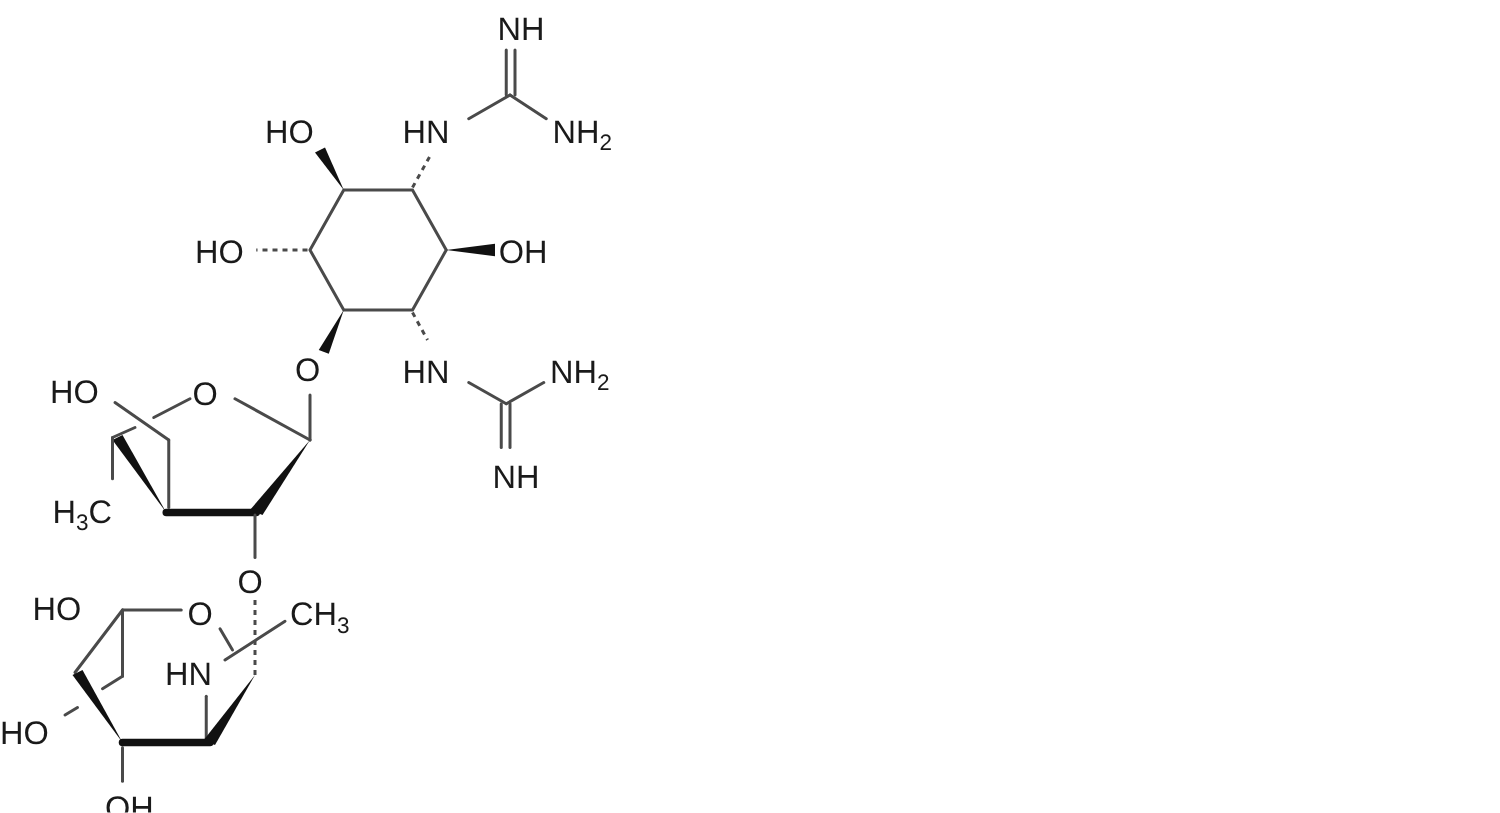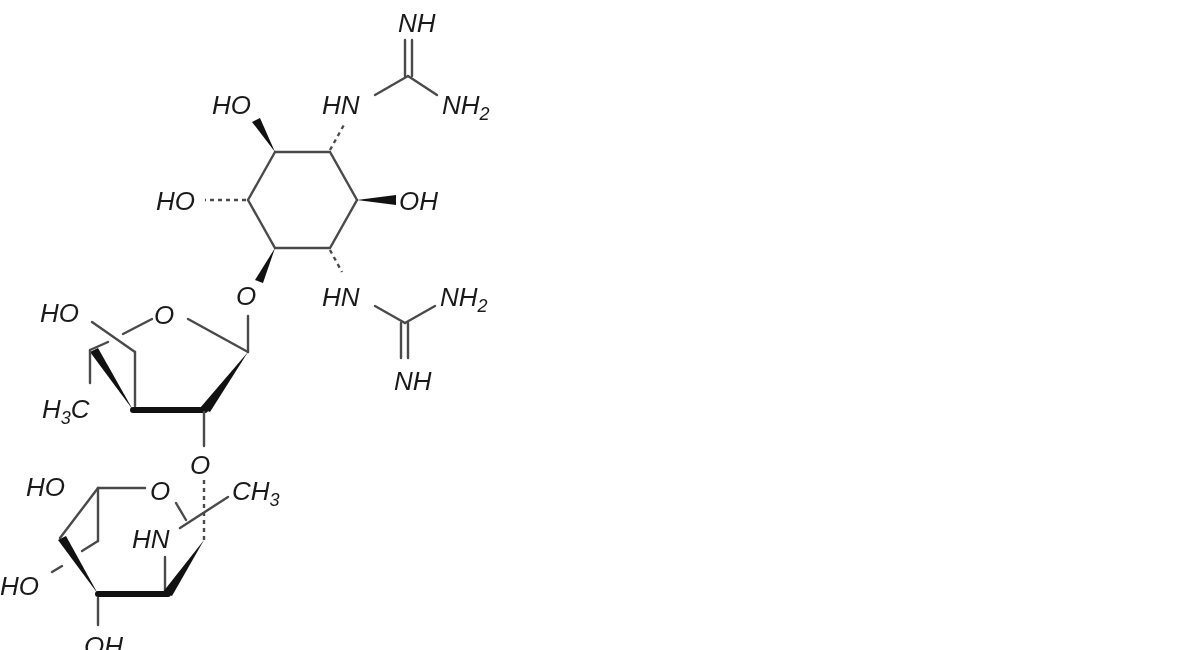--- a/index.html
+++ b/index.html
@@ -1,17 +1,17 @@
 <!DOCTYPE html>
 <html><head>
 <meta charset="utf-8">
 <style>
   html, body { margin: 0; padding: 0; background: #ffffff; }
   body { width: 1200px; height: 650px; overflow: hidden; position: relative; }
-  #canvas { position: absolute; left: 0; top: 0; width: 1200px; height: 592px; font-style: italic; }
+  #canvas { position: absolute; left: 0; top: 0; width: 1200px; height: 592px; }
   svg text { font-family: "Liberation Sans", "DejaVu Sans", sans-serif; font-size: 26px; fill: #1a1a1a; }
   svg text .sub { font-size: 18px; }
   .bond { stroke: #4a4a4a; stroke-width: 2.4; fill: none; stroke-linecap: round; }
   .bold { stroke: #111; stroke-width: 6; fill: none; stroke-linecap: round; }
   .hash { stroke: #4a4a4a; stroke-width: 2.4; stroke-dasharray: 4 4; fill: none; }
   .wedge { fill: #111; stroke: none; }
 </style>
 </head>
 <body>
 

